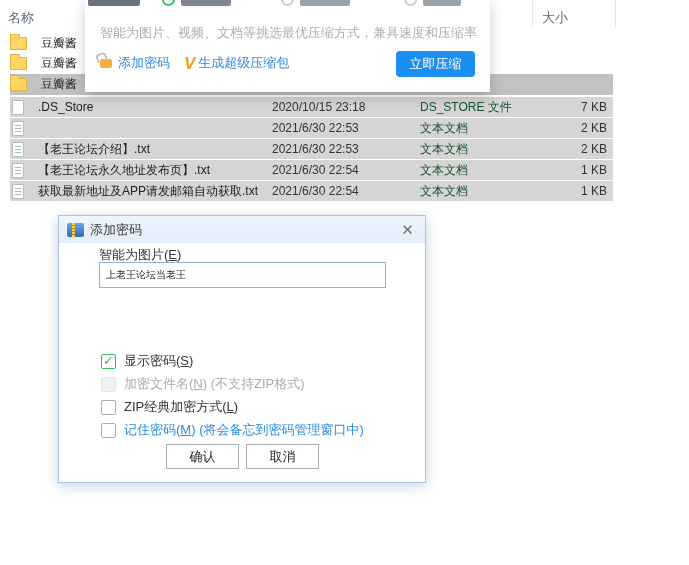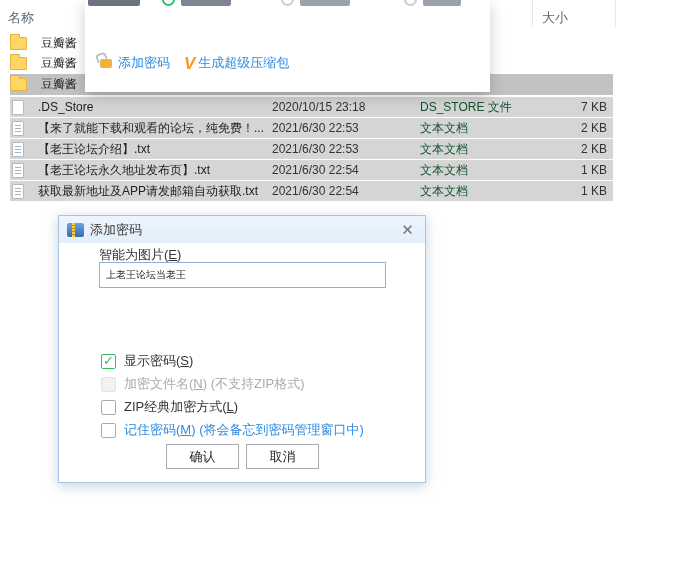--- a/index.html
+++ b/index.html
@@ -93,21 +93,20 @@
 
   <div class="row filebg" style="top:97px;">
     <span class="page-icon"></span>
     <span class="name">.DS_Store</span>
     <span class="date">2020/10/15 23:18</span>
     <span class="type">DS_STORE 文件</span>
     <span class="size">7 KB</span>
   </div>
   <div class="row filebg" style="top:118px;">
     <span class="page-icon lines"></span>
-    <span class="name">【来了就能下载和观看的论坛，纯免费！...</span>
     <span class="date">2021/6/30 22:53</span>
     <span class="type">文本文档</span>
     <span class="size">2 KB</span>
   </div>
   <div class="row filebg" style="top:139px;">
     <span class="page-icon lines"></span>
     <span class="name">【老王论坛介绍】.txt</span>
     <span class="date">2021/6/30 22:53</span>
     <span class="type">文本文档</span>
     <span class="size">2 KB</span>
@@ -130,26 +129,28 @@
   <div id="quickpanel" class="abs">
     <div class="clipped-top" style="left:3px;">
       <span class="stub" style="width:52px;"></span>
       <span class="radio on" style="margin-left:16px;"></span>
       <span class="stub" style="width:50px; background:#7d8692;"></span>
       <span class="radio" style="margin-left:44px;"></span>
       <span class="stub" style="width:50px; background:#9aa2ac;"></span>
       <span class="radio" style="margin-left:48px;"></span>
       <span class="stub" style="width:38px; background:#9aa2ac;"></span>
     </div>
+    <div class="abs desc" style="left:15px; top:24px;">智能为图片、视频、文档等挑选最优压缩方式，兼具速度和压缩率</div>
     <div class="abs linkrow" style="left:15px; top:54px;">
       <span class="lock-icon"></span>
       <span>添加密码</span>
       <span class="v-icon">V</span>
       <span>生成超级压缩包</span>
     </div>
+    <button class="cta">立即压缩</button>
   </div>
 
   <div id="pwdlg" class="abs">
     <div class="titlebar">
       <span class="zip-icon"></span>
       <span class="title-text">添加密码</span>
     </div>
     <div class="close-x">✕</div>
 
     <div class="abs field-label" style="left:40px; top:30px;">

